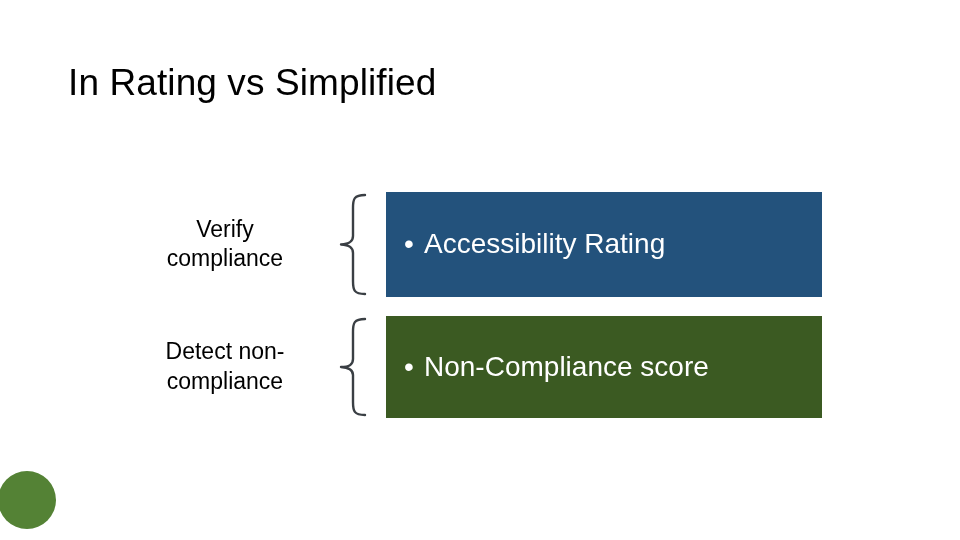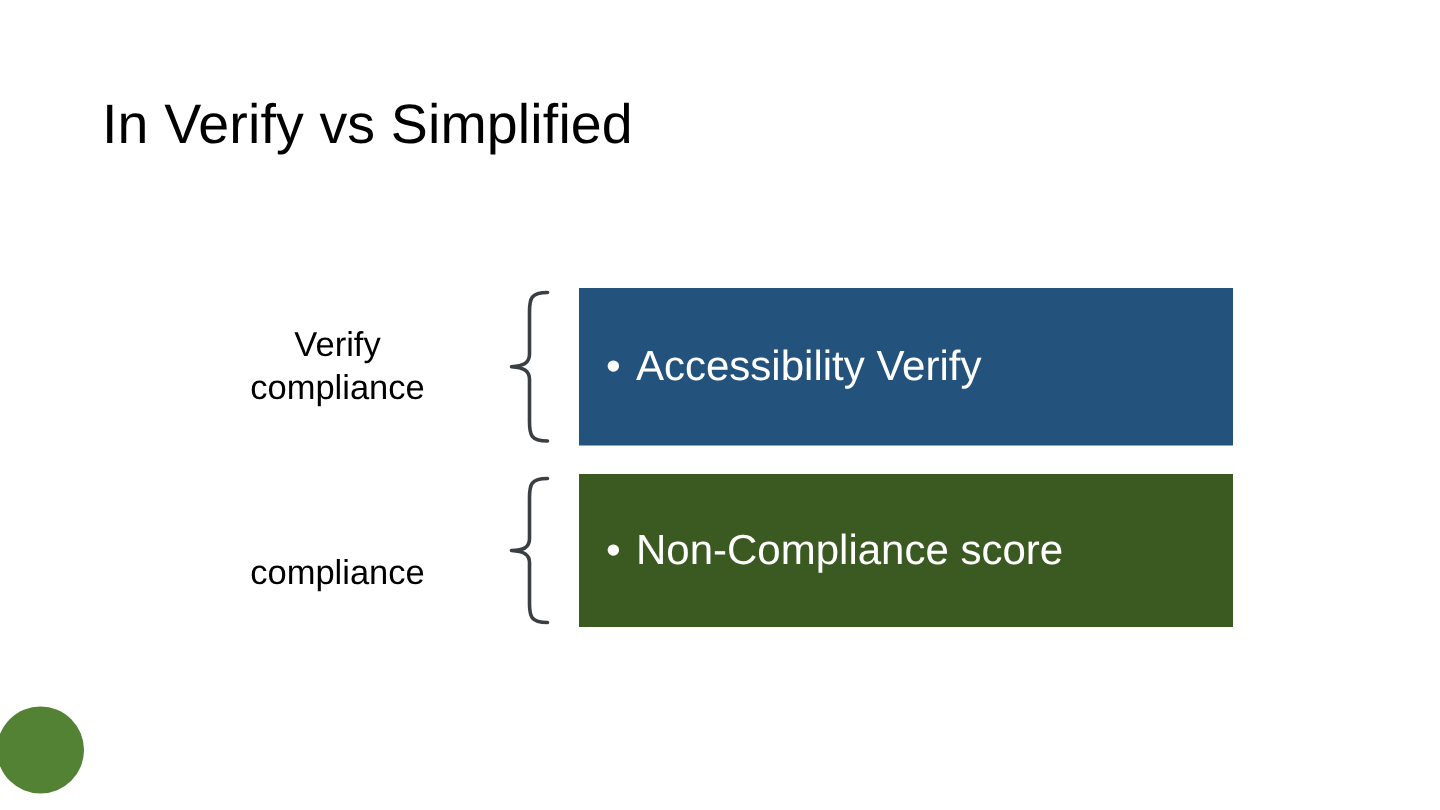--- a/index.html
+++ b/index.html
@@ -117,51 +117,51 @@
     height: 58px;
     border-radius: 50%;
     background: #548235;
   }
 </style>
 </head>
 <body>
 
 <div class="slide" style="background: rgb(255, 255, 255);">
 
-  <div class="slide-title">In Verify vs Simplified</div>
+  <div class="slide-title">In Rating vs Simplified</div>
 
   <div class="diagram">
 
     <div class="row row-1">
 
       <div class="row-label">
         <span>Verify</span><br>
         <span>compliance</span>
       </div>
 
       <div class="brace">
         <svg viewBox="0 0 30 105" preserveAspectRatio="none" aria-hidden="true">
           <path d="M27 3 C 16 3, 15 7, 15 16 L 15 44 C 15 50, 11 52, 3 52.5
                    C 11 53, 15 55, 15 61 L 15 89 C 15 98, 16 102, 27 102" fill="none" stroke="#3A3F44" stroke-width="2.4" stroke-linecap="round" stroke-linejoin="round"></path>
         </svg>
       </div>
 
       <div class="content-box blue" style="background: rgb(35, 82, 124);">
         <div class="bullet-line" style="color: rgb(255, 255, 255);">
           <span class="bullet-dot">•</span>
-          <span class="bullet-text" style="font-weight: 400;">Accessibility Verify</span>
+          <span class="bullet-text" style="font-weight: 400;">Accessibility Rating</span>
         </div>
       </div>
 
     </div>
 
     <div class="row row-2">
 
       <div class="row-label">
-        <br>
+        <span>Detect non-</span><br>
         <span>compliance</span>
       </div>
 
       <div class="brace">
         <svg viewBox="0 0 30 102" preserveAspectRatio="none" aria-hidden="true">
           <path d="M27 3 C 16 3, 15 7, 15 16 L 15 43 C 15 49, 11 51, 3 51
                    C 11 51.5, 15 53.5, 15 59 L 15 86 C 15 95, 16 99, 27 99" fill="none" stroke="#3A3F44" stroke-width="2.4" stroke-linecap="round" stroke-linejoin="round"></path>
         </svg>
       </div>
 

